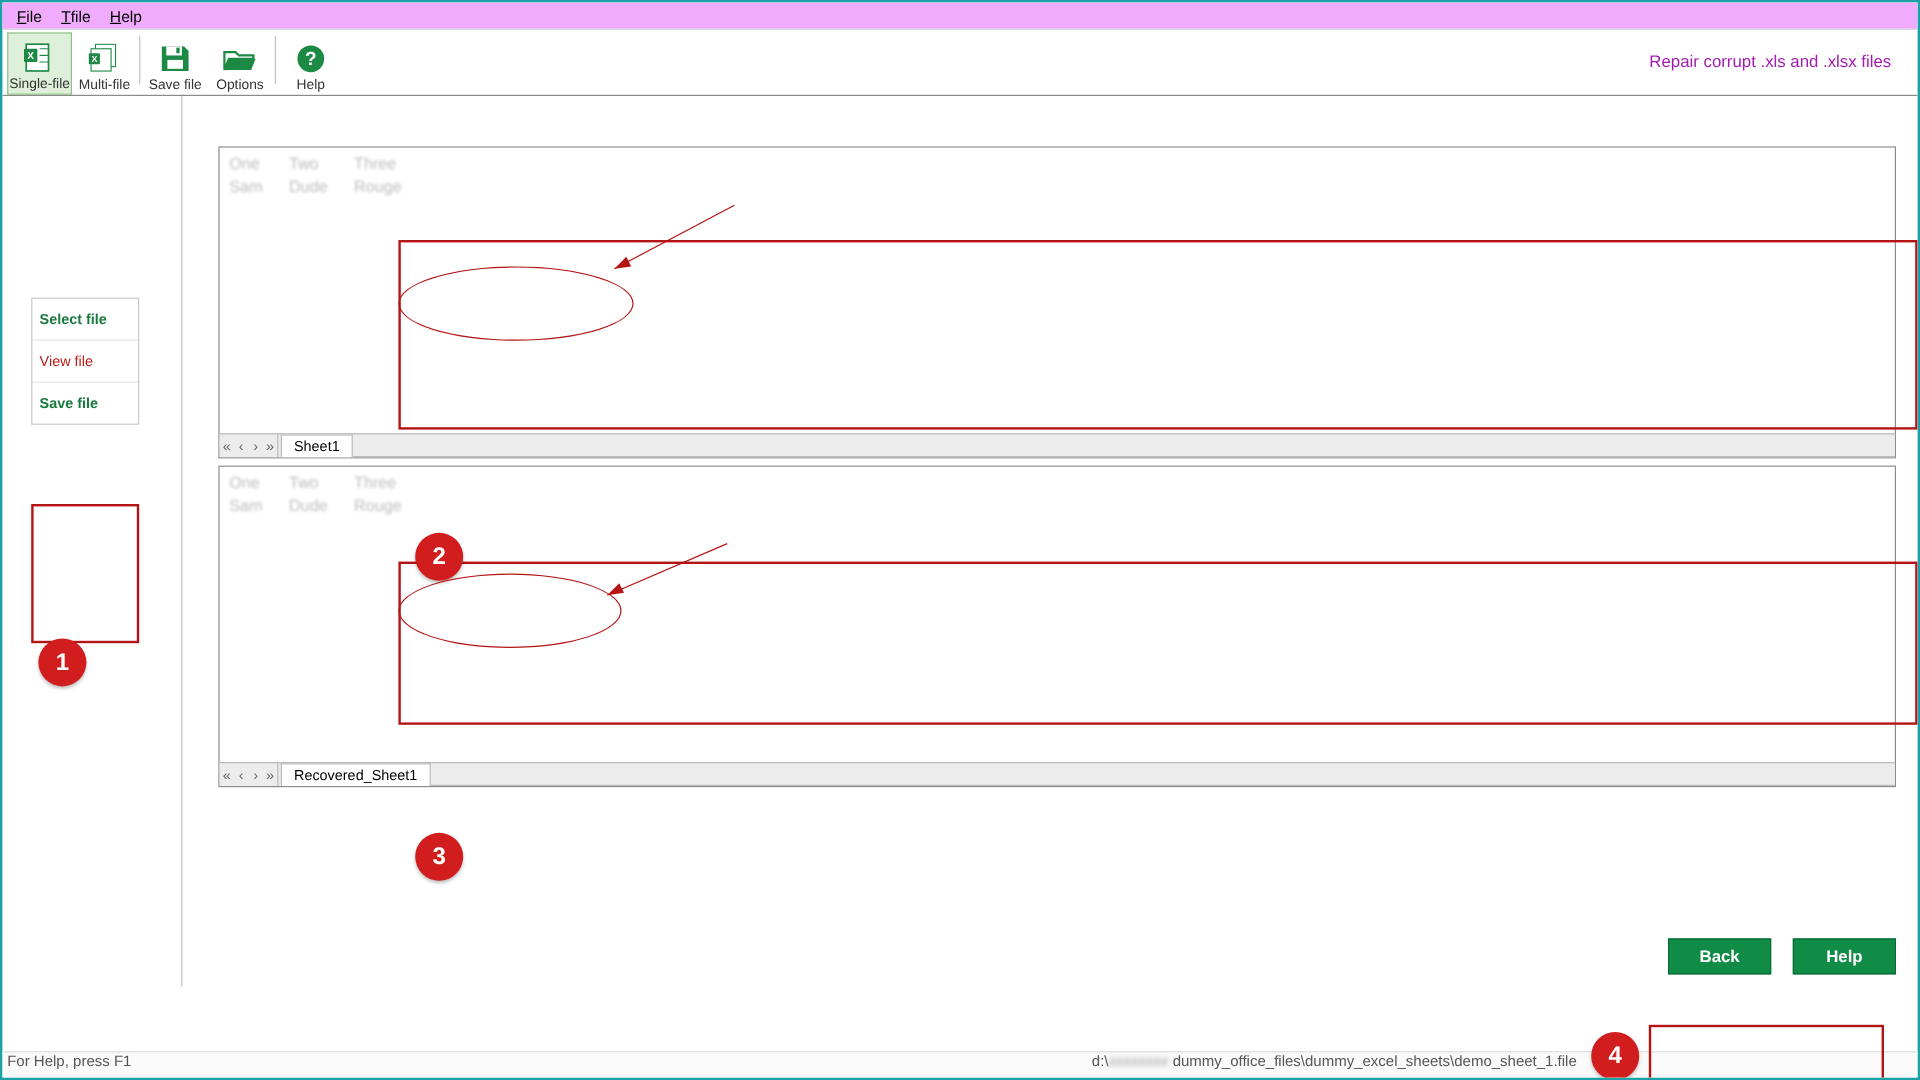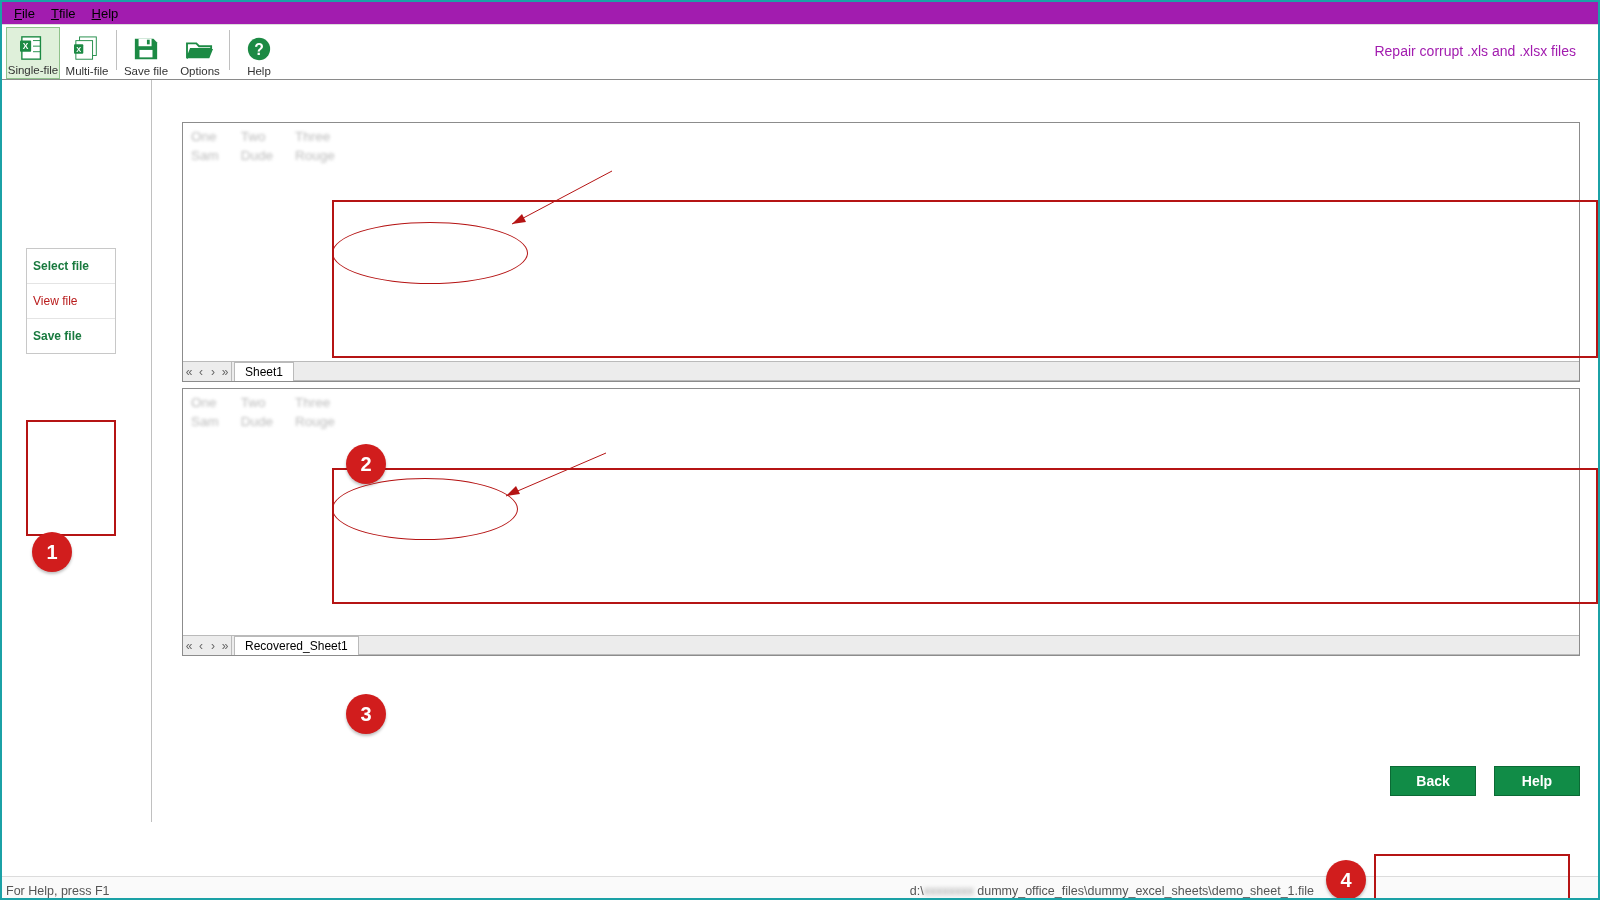--- a/index.html
+++ b/index.html
@@ -1,20 +1,20 @@
 <!DOCTYPE html>
 <html><head>
 <meta charset="utf-8">
 <style>
   * { box-sizing: border-box; margin: 0; padding: 0; }
   html, body { width: 1600px; height: 900px; font-family: Tahoma, Verdana, sans-serif; font-size: 13px; overflow: hidden; }
   body { border: 2px solid #1ba1a6; background: #fff; }
 
   
-  .menubar { height: 22px; display: flex; align-items: center; padding: 0 4px; background: #a21caf; font-size: 13px; }
+  .menubar { height: 22px; display: flex; align-items: center; padding: 0 4px; background: #f0abfc; font-size: 13px; }
   .menubar-item { padding: 2px 8px; cursor: default; user-select: none; }
   .menubar-item u { text-decoration: underline; }
 
   
   .toolbar-wrap { height: 56px; display: flex; align-items: center; justify-content: space-between; border-top: 1px solid #dcdcdc; border-bottom: 1px solid #8a8a8a; padding: 0 8px 0 4px; }
   .toolbar { display: flex; align-items: flex-end; height: 100%; }
   .tb-btn { width: 54px; height: 52px; display: flex; flex-direction: column; align-items: center; justify-content: flex-end; cursor: default; font-size: 11.5px; color: #333; padding-bottom: 2px; }
   .tb-btn.active { background: #dff0da; border: 1px solid #8fc28b; }
   .tb-sep { width: 1px; height: 40px; background: #c0c0c0; margin: 0 2px 4px 2px; align-self: center;}
   .tb-icon { width: 32px; height: 28px; margin-bottom: 2px; display: flex; align-items: center; justify-content: center; }
@@ -45,25 +45,25 @@
   .drow { display: table-row; }
   .dcell { display: table-cell; padding: 2px 18px 2px 4px; }
 
   .tabs { position: absolute; bottom: 0; left: 0; right: 0; height: 20px; background: #ececec; border-top: 1px solid #bababa; display: flex; align-items: center; font-size: 12px;}
   .tab-nav { display: flex; gap: 0; border-right: 1px solid #bababa; height: 100%; align-items: center;}
   .tab-nav span { width: 12px; text-align: center; color: #666; cursor: default;}
   .tab-label { background: #fff; border: 1px solid #bababa; border-bottom: none; padding: 1px 10px; margin-left: 2px; height: 100%; display: flex; align-items: center;}
   .tab-spacer { flex:1; border-bottom:1px solid #bababa; height:100%;}
 
   
-  .btn-row { position: absolute; right: 18px; bottom: 26px; display: flex; gap: 18px; }
+  .btn-row { position: absolute; right: 18px; bottom: 10px; display: flex; gap: 18px; }
   .action-btn { width: 86px; height: 30px; background: #118c47; color: #fff; border: 1px solid #0b6a35; font-weight: 700; font-size: 14px; display: flex; align-items: center; justify-content: center; cursor: default;}
 
   
-  .statusbar { height: 22px; border-top: 1px solid #dcdcdc; background: #fafafa; display: flex; align-items: flex-end; font-size: 12.5px; color: #555; padding: 0 4px; position: absolute; bottom: 0; left: 0; right: 0; }
+  .statusbar { height: 22px; border-top: 1px solid #dcdcdc; background: #fafafa; display: flex; align-items: flex-start; font-size: 12.5px; color: #555; padding: 0 4px; position: absolute; bottom: 0; left: 0; right: 0; }
   .statusbar .sp { flex: 1; }
   .status-path .blur { filter: blur(2px); color:#999; }
 
   
   .callout-dot { position: absolute; width: 40px; height: 40px; border-radius: 50%; background: #d11d1d; color: #fff; font-weight: 700; font-size: 20px; display: flex; align-items: center; justify-content: center; box-shadow: 0 2px 3px rgba(0,0,0,.25); z-index: 50; pointer-events: none;}
   #cd1 { left: 30px;  top: 452px; }
   #cd2 { left: 194px; top: 364px; }
   #cd3 { left: 194px; top: 614px; }
   #cd4 { left: 1174px;top: 780px; }
 

